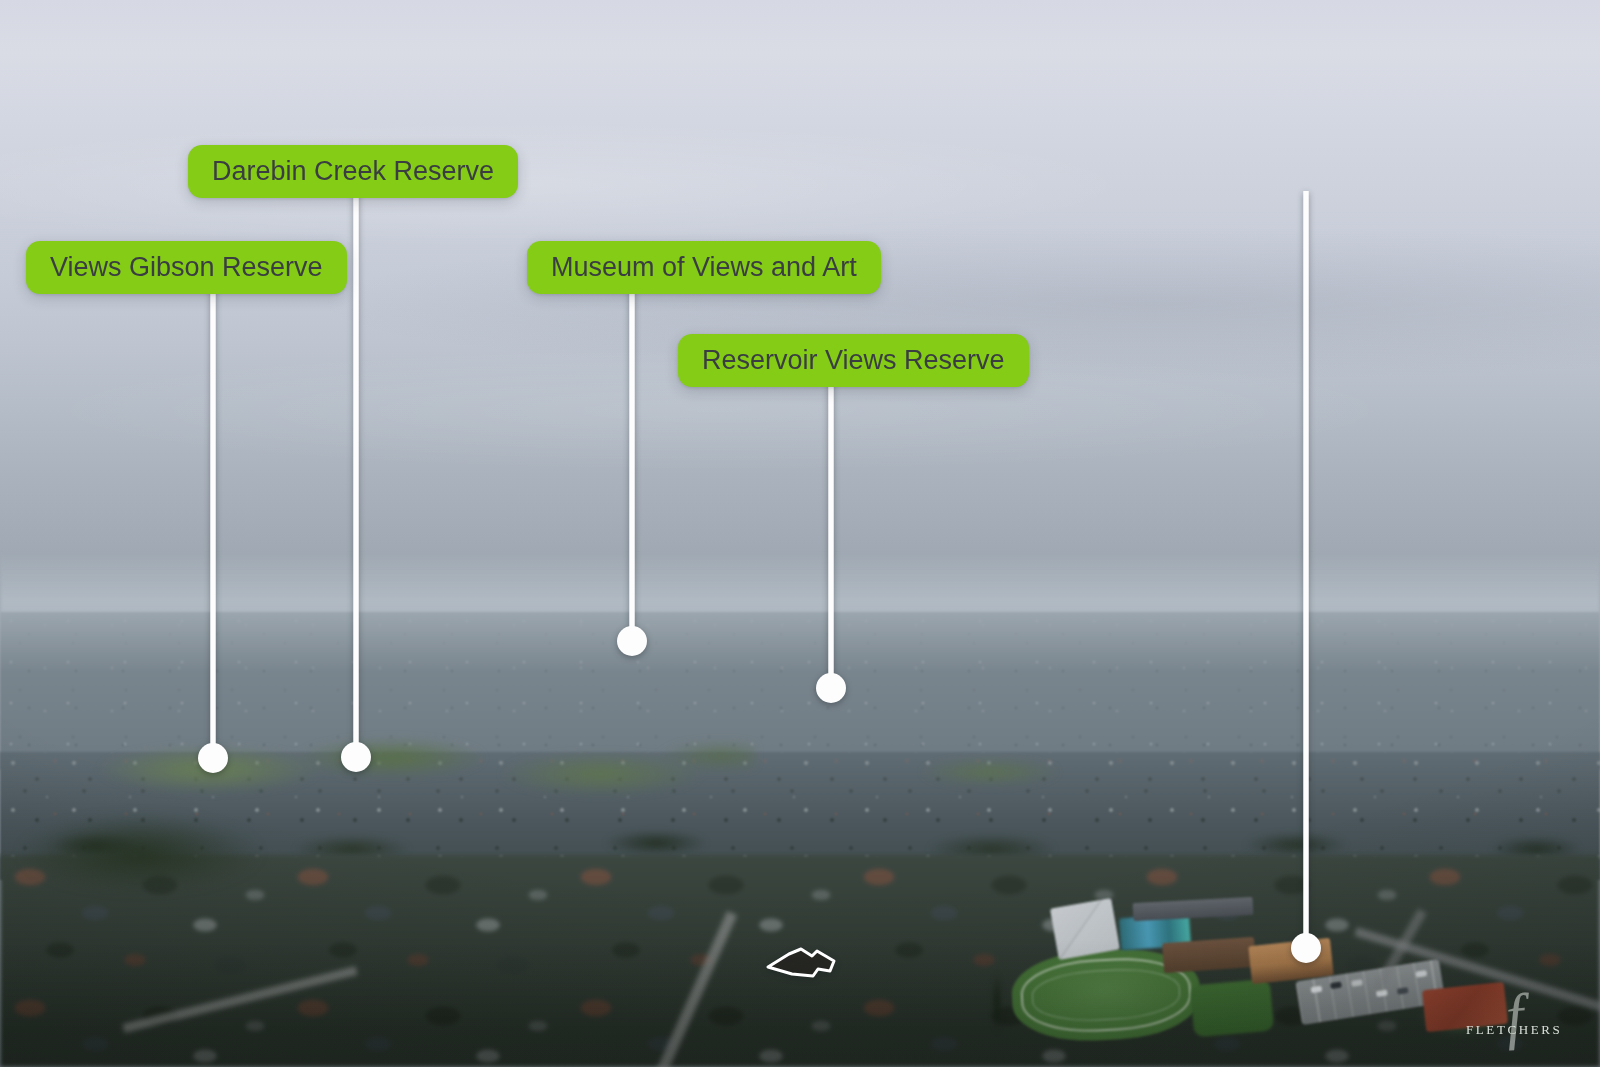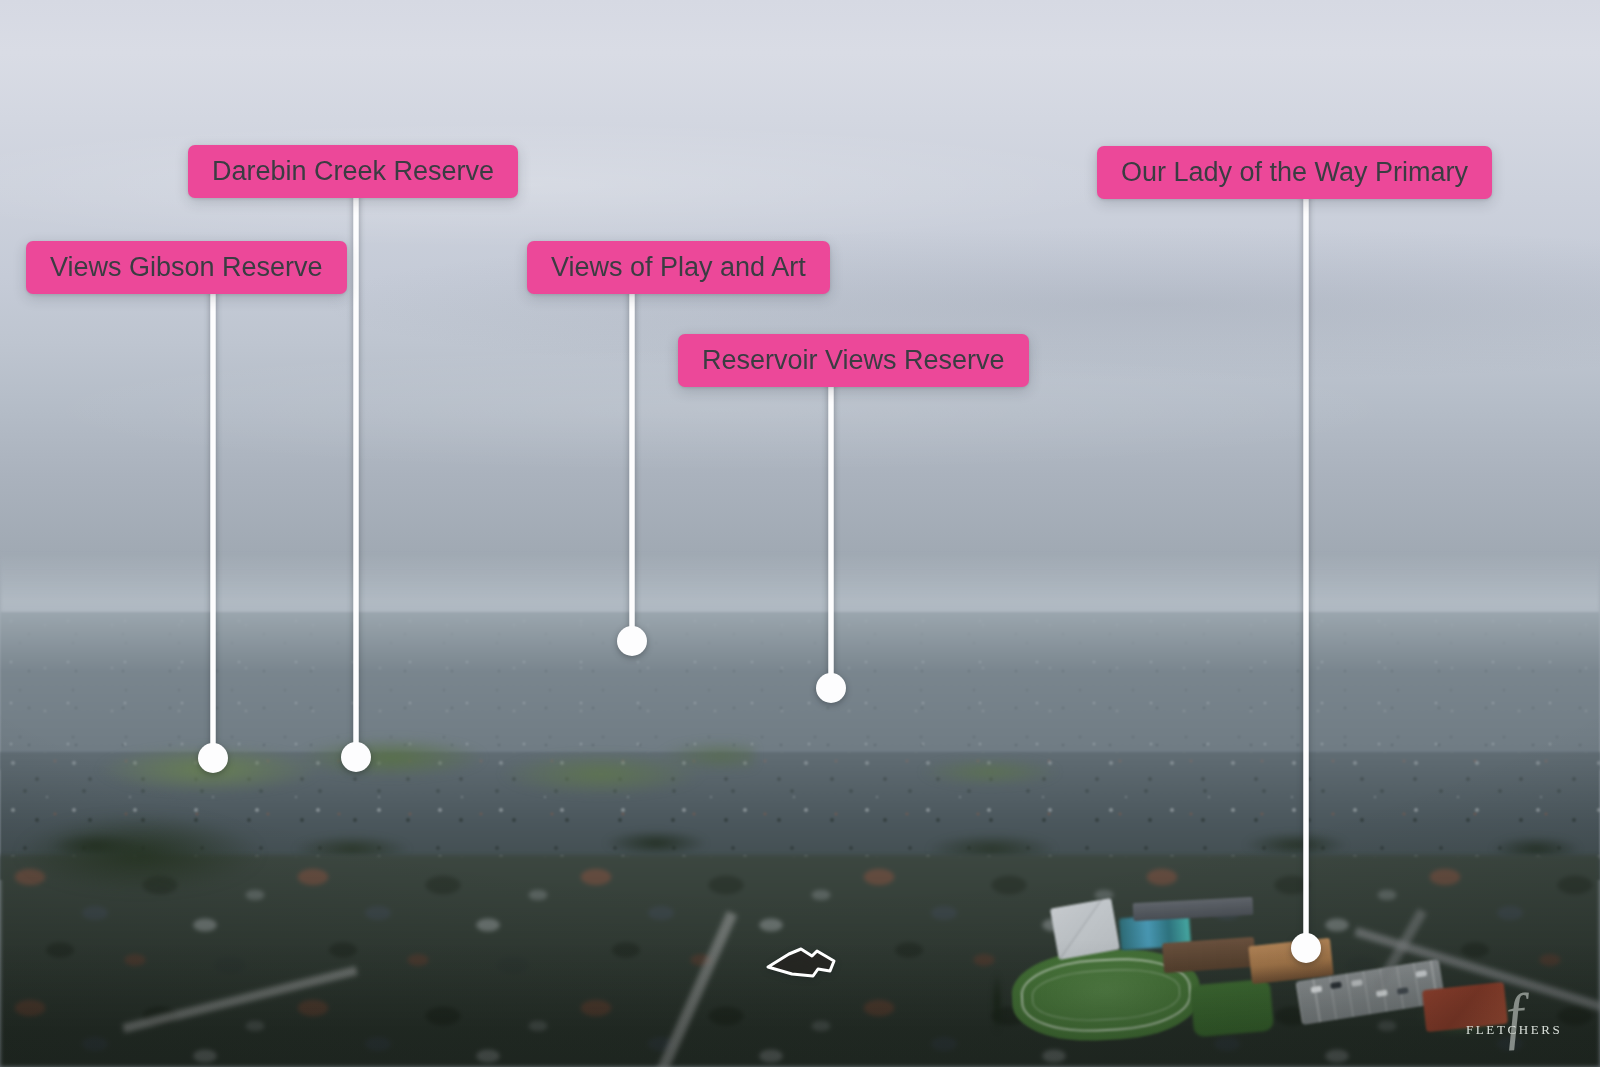--- a/index.html
+++ b/index.html
@@ -129,21 +129,21 @@
   .road4{left:1395px;top:905px;width:10px;height:90px;transform:rotate(30deg);background:rgba(130,134,136,0.5);}
 
   .vignette{left:0;top:0;width:1600px;height:1067px;
     background:
       radial-gradient(120% 95% at 50% 28%, transparent 58%, rgba(8,12,10,0.28) 100%),
       linear-gradient(0deg, rgba(8,12,10,0.18) 0%, transparent 12%);}
 
   
   .annot{position:absolute;left:0;top:0;width:1600px;height:1067px;
     filter:drop-shadow(0 2px 3px rgba(18,24,30,0.35));}
-  .label{position:absolute;background:#ec4899;color:#3a3d42;border-radius:7px;
+  .label{position:absolute;background:#84cc16;color:#3a3d42;border-radius:14px;
     padding:11px 24px;font-size:27px;line-height:31px;white-space:nowrap;
     box-shadow:0 4px 14px rgba(25,32,44,0.18),0 1px 3px rgba(25,32,44,0.12);}
   .lbl-arch{left:26px;top:241px;}
   .lbl-darebin{left:188px;top:145px;}
   .lbl-museum{left:527px;top:241px;}
   .lbl-reservoir{left:678px;top:334px;}
   .lbl-ourlady{left:1097px;top:146px;}
 
   
   .wm{position:absolute;left:1440px;top:985px;width:160px;height:80px;
@@ -205,22 +205,21 @@
     <circle cx="632" cy="641" r="15" fill="#fdfdfe"></circle>
     <line x1="831" y1="378" x2="831" y2="680" stroke="#fdfdfe" stroke-width="5.5"></line>
     <circle cx="831" cy="688" r="15" fill="#fdfdfe"></circle>
     <line x1="1306" y1="191" x2="1306" y2="940" stroke="#fdfdfe" stroke-width="5.5"></line>
     <circle cx="1306" cy="948" r="15" fill="#fdfdfe"></circle>
     <path d="M 768 967 L 789 954 L 801 949 L 812 956 L 817 951 L 834 961 L 830 971 L 818 969 L 813 976 L 792 974 Z" fill="rgba(38,30,26,0.5)" stroke="#ffffff" stroke-width="3" stroke-linejoin="round"></path>
   </svg>
 
   <div class="label lbl-arch">Views Gibson Reserve</div>
   <div class="label lbl-darebin">Darebin Creek Reserve</div>
-  <div class="label lbl-museum">Views of Play and Art</div>
+  <div class="label lbl-museum">Museum of Views and Art</div>
   <div class="label lbl-reservoir">Reservoir Views Reserve</div>
-  <div class="label lbl-ourlady">Our Lady of the Way Primary</div>
 
   <div class="wm">
     <div class="wm-f">f</div>
     <div class="wm-brand">FLETCHERS</div>
   </div>
 
 </div>
 
 </body></html>

